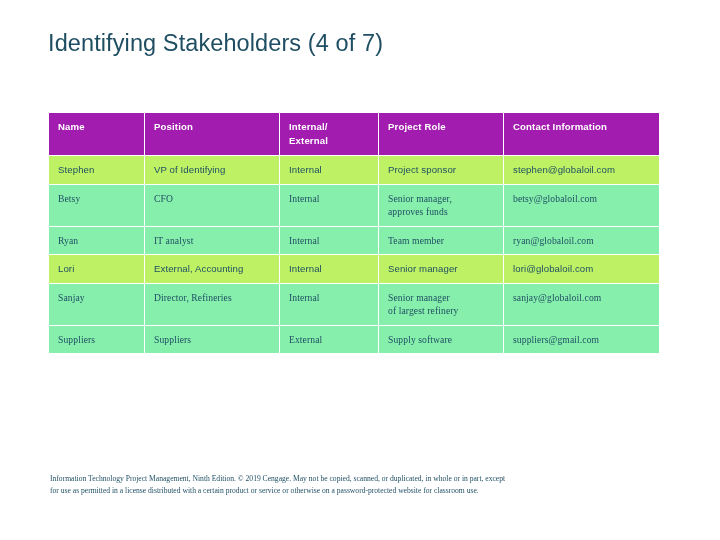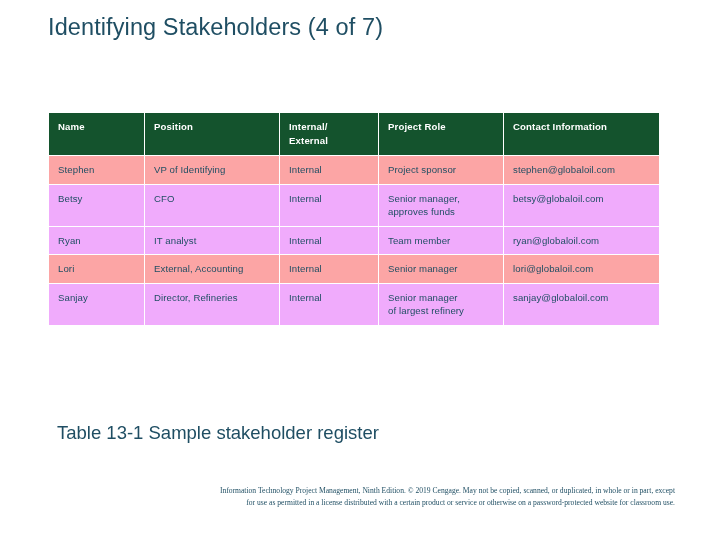--- a/index.html
+++ b/index.html
@@ -17,21 +17,21 @@
   .slide {
     position: absolute;
     left: 0; top: 0;
     width: 720px;
     height: 540px;
     background: #ffffff;
   }
   .slide-title {
     position: absolute;
     left: 48px;
-    top: 12px;
+    top: 28px;
     width: 640px;
     font-size: 23.5px;
     line-height: 30px;
     color: #1f4e63;
     font-family: "Liberation Sans", sans-serif;
     letter-spacing: 0.1px;
     white-space: nowrap;
   }
 
   .table-wrap {
@@ -51,33 +51,33 @@
   table.register td {
     padding: 7px 8px 7px 9px;
     vertical-align: top;
     text-align: left;
     font-size: 9.6px;
     line-height: 13.5px;
     font-family: "Liberation Sans", sans-serif;
     border: 0;
   }
   table.register th {
-    background: #14532d;
+    background: #a21caf;
     color: #ffffff;
     font-weight: bold;
     letter-spacing: 0.15px;
     height: 28px;
   }
   table.register td {
     color: #1f4e63;
     font-weight: normal;
     letter-spacing: 0.1px;
   }
-  tr.row-a td { background: #fca5a5; }
-  tr.row-b td { background: #f0abfc; }
+  tr.row-a td { background: #bef264; }
+  tr.row-b td { background: #86efac; font-family: Liberation Serif, serif; }
 
   col.c1 { width: 95px; }
   col.c2 { width: 134px; }
   col.c3 { width: 98px; }
   col.c4 { width: 124px; }
   col.c5 { width: 155px; }
 
   .cell-line { display: block; white-space: nowrap; }
 
   .table-caption {
@@ -87,23 +87,23 @@
     font-size: 18.5px;
     line-height: 24px;
     color: #1f4e63;
     white-space: nowrap;
     font-family: "Liberation Sans", sans-serif;
   }
 
   .footer {
     position: absolute;
     left: 50px;
-    top: 485px;
+    top: 473px;
     width: 625px;
-    text-align: right;
+    text-align: left;
     color: #1f4e63;
     font-family: "Liberation Serif", serif;
     font-size: 7.6px;
     line-height: 11.5px;
   }
   .footer .fline { display: block; white-space: nowrap; }
 </style>
 </head>
 <body>
 
@@ -181,25 +181,33 @@
           <td>Director, Refineries</td>
           <td>Internal</td>
           <td>
             <span class="cell-line">Senior manager</span>
             <span class="cell-line">of largest refinery</span>
           </td>
           <td>sanjay@globaloil.com</td>
         </tr>
 
 
+        <tr class="row-b">
+          <td>Suppliers</td>
+          <td>Suppliers</td>
+          <td>External</td>
+          <td>
+            <span class="cell-line">Supply software</span>
+          </td>
+          <td>suppliers@gmail.com</td>
+        </tr>
 
       </tbody>
     </table>
   </div>
 
-  <div class="table-caption">Table 13-1 Sample stakeholder register</div>
 
   <div class="footer">
     <span class="fline">Information Technology Project Management, Ninth Edition. © 2019 Cengage. May not be copied, scanned, or duplicated, in whole or in part, except</span>
     <span class="fline">for use as permitted in a license distributed with a certain product or service or otherwise on a password-protected website for classroom use.</span>
   </div>
 
 </div>
 
 </body></html>

